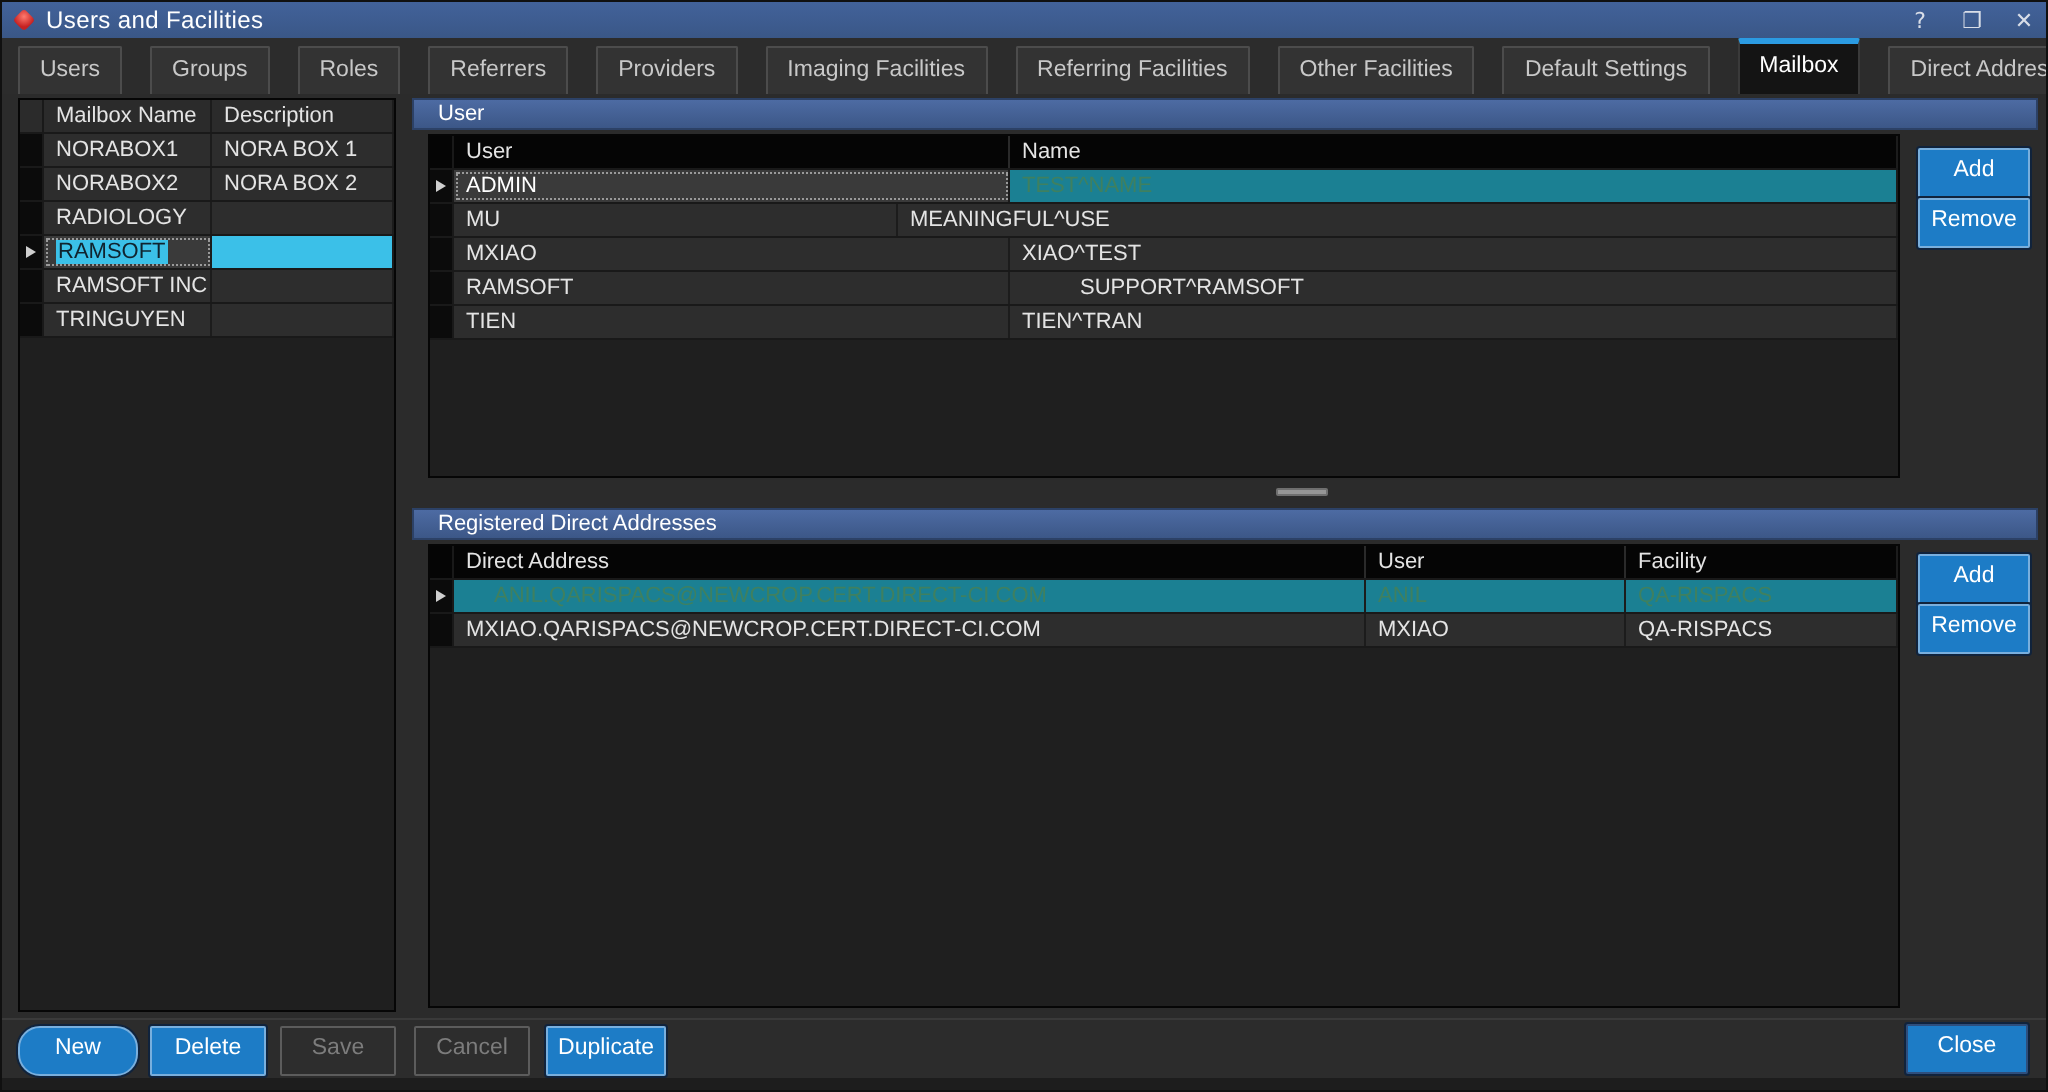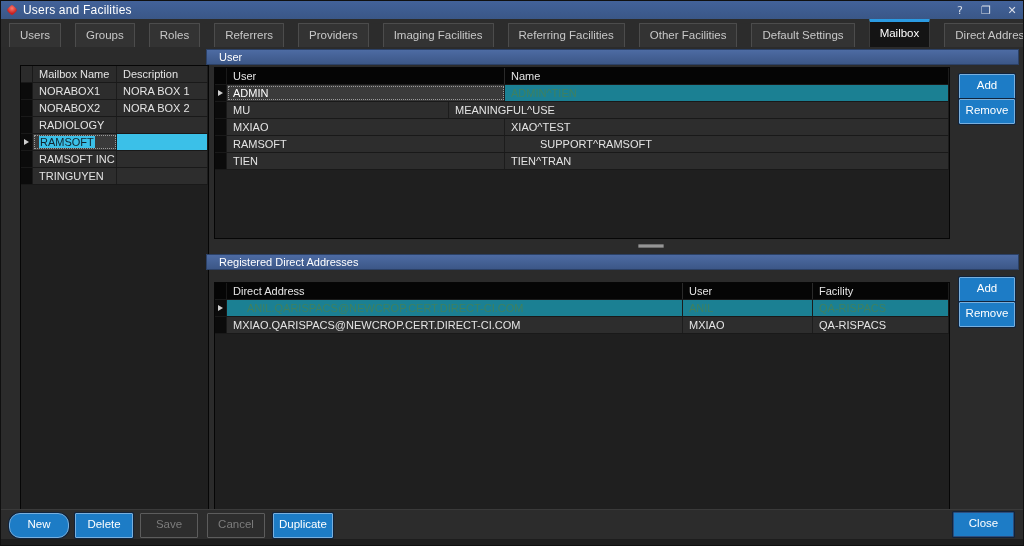--- a/index.html
+++ b/index.html
@@ -106,21 +106,21 @@
     <div class="tab">Referrers</div>
     <div class="tab">Providers</div>
     <div class="tab">Imaging Facilities</div>
     <div class="tab">Referring Facilities</div>
     <div class="tab">Other Facilities</div>
     <div class="tab">Default Settings</div>
     <div class="tab active">Mailbox</div>
     <div class="tab">Direct Addresses</div>
   </div>
 
-  <div class="grid" style="left:8px; top:64px; width:189px; height:457px;margin-left:11px;">
+  <div class="grid" style="left:8px; top:48px; width:189px; height:457px;">
     <div class="g-row g-head">
       <span class="sel" style="background:#2b2b2b;"></span>
       <span class="g-cell" style="width:84px;">Mailbox Name</span>
       <span class="g-cell" style="flex:1;">Description</span>
     </div>
     <div class="g-row">
       <span class="sel"></span>
       <span class="g-cell" style="width:84px;">NORABOX1</span>
       <span class="g-cell" style="flex:1;">NORA BOX 1</span>
     </div>
@@ -155,21 +155,21 @@
 
   <div class="grid" style="left:213px; top:66px; width:736px; height:172px;">
     <div class="g-row g-head g-head-dark" style="background:#050505;">
       <span class="sel" style="background:#050505;"></span>
       <span class="g-cell" style="width:278px; border-right-color:#2a2a2a;">User</span>
       <span class="g-cell" style="flex:1;">Name</span>
     </div>
     <div class="g-row">
       <span class="sel marker"></span>
       <span class="g-cell focus-cell" style="width:278px;">ADMIN</span>
-      <span class="g-cell teal-cell" style="flex:1;">ADMIN^TIEN</span>
+      <span class="g-cell teal-cell" style="flex:1;">TEST^NAME</span>
     </div>
     <div class="g-row">
       <span class="sel"></span>
       <span class="g-cell" style="width:222px;">MU</span>
       <span class="g-cell" style="flex:1;">MEANINGFUL^USE</span>
     </div>
     <div class="g-row">
       <span class="sel"></span>
       <span class="g-cell" style="width:278px;">MXIAO</span>
       <span class="g-cell" style="flex:1;">XIAO^TEST</span>
@@ -186,21 +186,21 @@
     </div>
   </div>
 
   <div class="btn" style="left:958px; top:73px; width:56px;">Add</div>
   <div class="btn" style="left:958px; top:98px; width:56px;">Remove</div>
 
   <div class="splitter-grip" style="left:637px; top:243px;"></div>
 
   <div class="group-caption" style="left:205px; top:253px; width:813px;">Registered Direct Addresses</div>
 
-  <div class="grid" style="left:213px; top:271px; width:736px; height:232px;margin-top:10px;">
+  <div class="grid" style="left:213px; top:271px; width:736px; height:232px;">
     <div class="g-row g-head g-head-dark" style="background:#050505;">
       <span class="sel" style="background:#050505;"></span>
       <span class="g-cell" style="width:456px; border-right-color:#2a2a2a;">Direct Address</span>
       <span class="g-cell" style="width:130px; border-right-color:#2a2a2a;">User</span>
       <span class="g-cell" style="flex:1;">Facility</span>
     </div>
     <div class="g-row">
       <span class="sel marker"></span>
       <span class="g-cell teal-cell" style="width:456px;padding-left:20px;">ANIL.QARISPACS@NEWCROP.CERT.DIRECT-CI.COM</span>
       <span class="g-cell teal-cell" style="width:130px;">ANIL</span>

